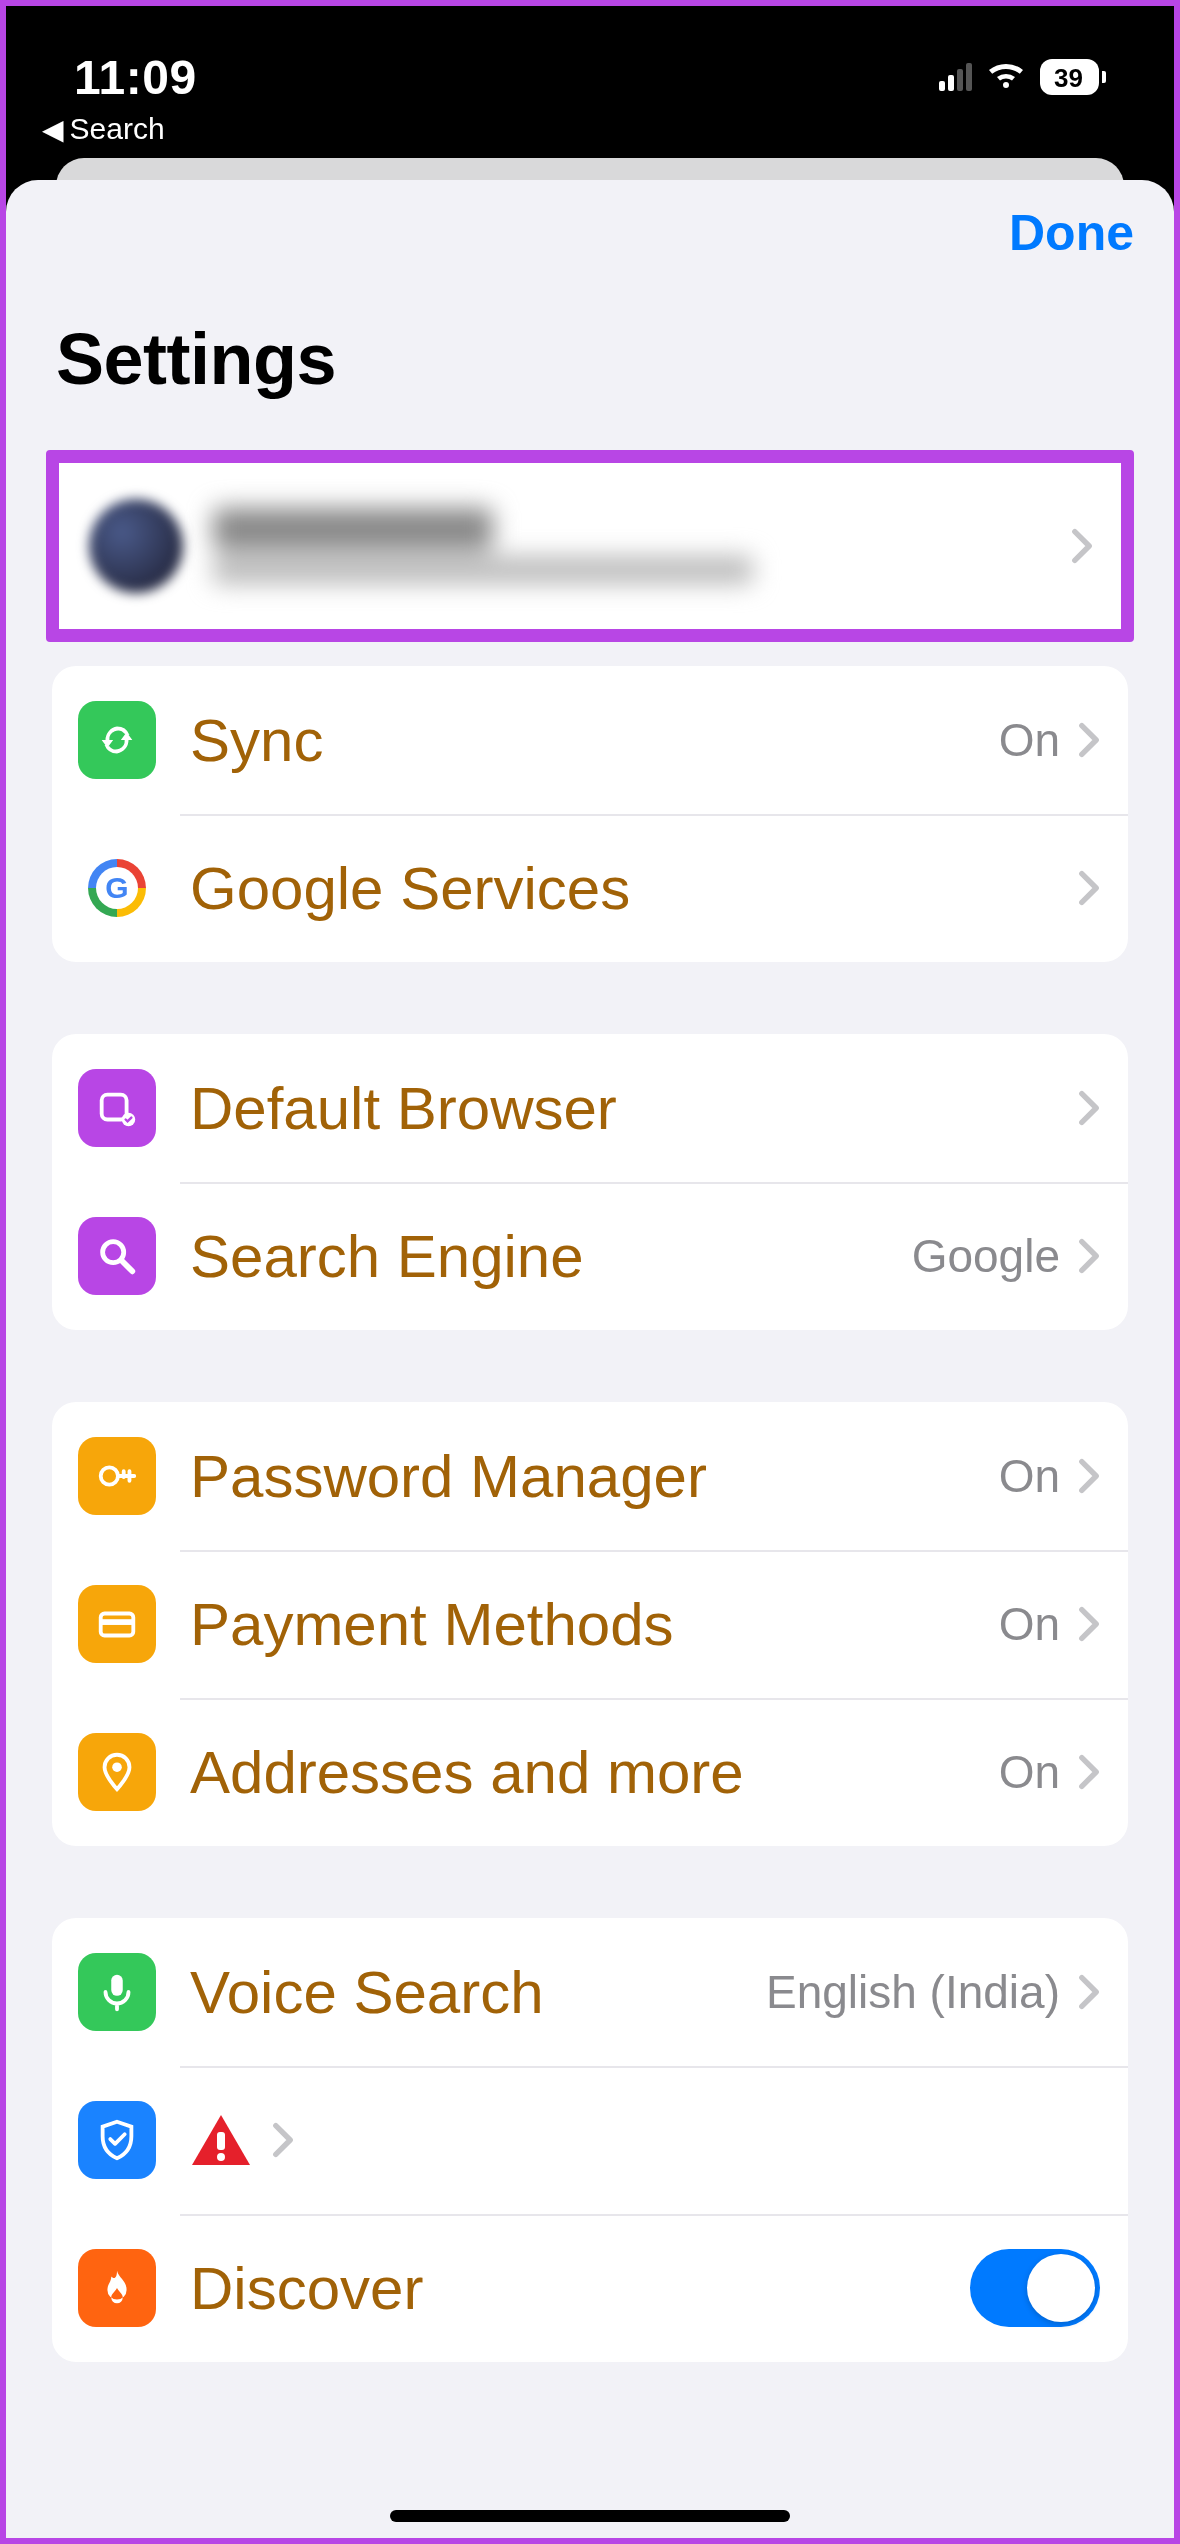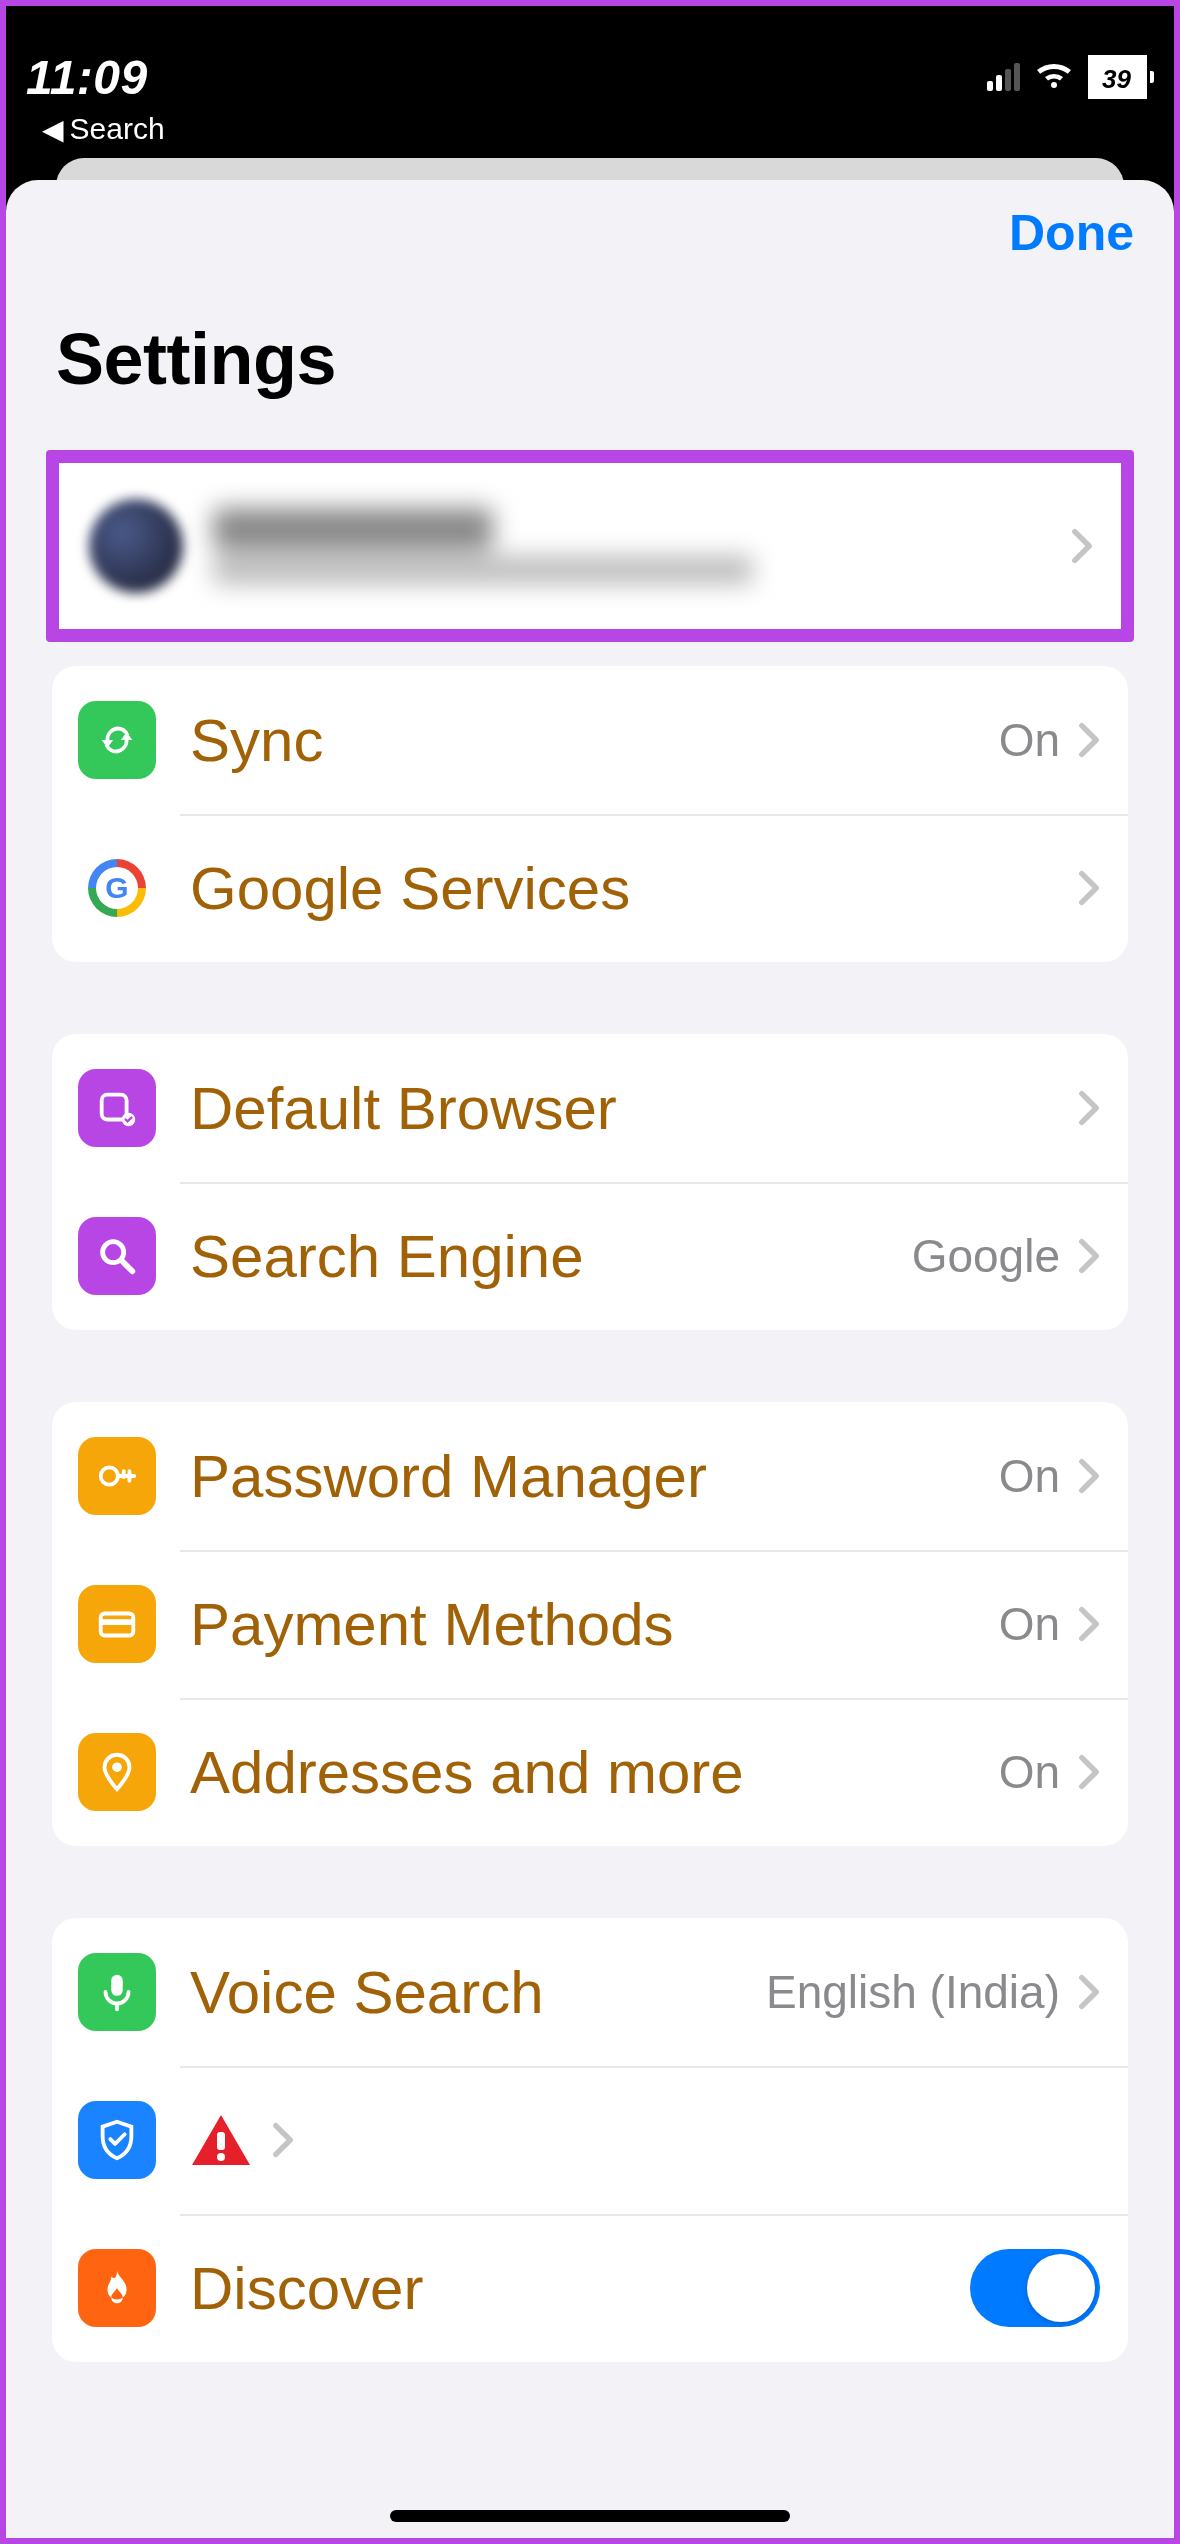--- a/index.html
+++ b/index.html
@@ -15,45 +15,44 @@
     position: absolute;
     inset: 6px;
     background: #000;
     border-radius: 0;
   }
   .status-bar {
     height: 100px;
     display: flex;
     align-items: center;
     justify-content: space-between;
-    padding: 0 20px;
+    padding: 0 68px;
     color: #fff;
-    font-style: italic;
   }
   .status-time {
     font-size: 48px;
     font-weight: 600;
     letter-spacing: 0.5px;
     padding-top: 42px;
   }
   .status-right {
     display: flex;
     align-items: center;
     gap: 14px;
     padding-top: 42px;
   }
   .cellular { display: flex; align-items: flex-end; gap: 3px; }
   .cellular .bar { width: 6px; background: #fff; border-radius: 2px; }
   .cellular .bar.dim { background: #555; }
   .wifi-ic { width: 40px; height: 30px; }
   .battery-wrap {
-    display: flex; align-items: flex-end;
-    background: #fff; border-radius: 0;
+    display: flex; align-items: flex-start;
+    background: #fff; border-radius: 12px;
     padding: 4px 10px 4px 14px;
-    height: 44px;
+    height: 36px;
   }
   .battery-num { font-size: 26px; font-weight: 700; color: #000; margin-right: 6px; }
   .battery-cap { width: 4px; height: 12px; background:#fff; border-radius: 0 2px 2px 0; margin-left:3px;}
   .back-search {
     padding: 6px 0 20px 36px;
     display: flex;
     align-items: center;
     gap: 6px;
     color: #fff;
     font-size: 30px;

